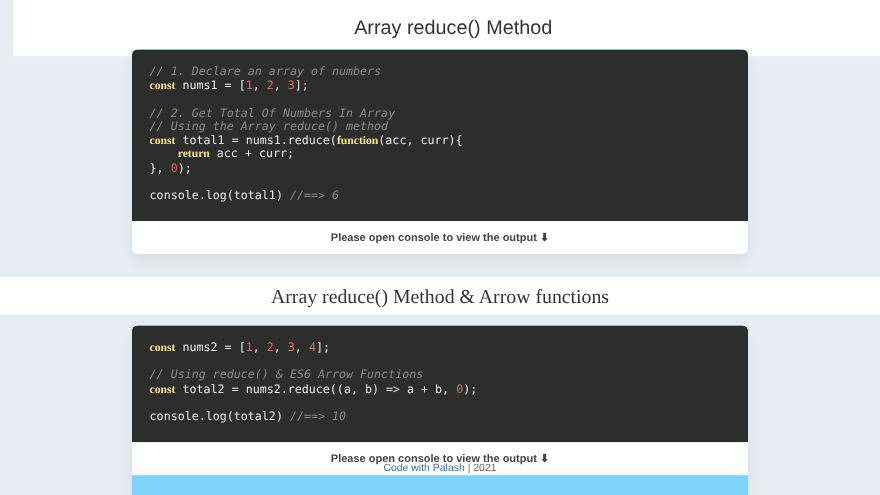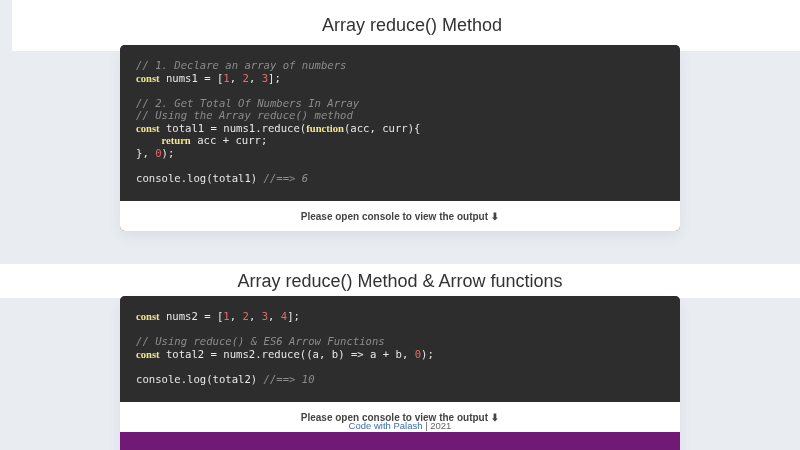--- a/index.html
+++ b/index.html
@@ -9,26 +9,26 @@
     font-family:"Liberation Sans", sans-serif;
     position:relative;
   }
   .title-bar {
     position:absolute; left:0; width:800px; background:#ffffff;
     text-align:center; color:#333; font-size:18px;
     font-family:"Liberation Sans", sans-serif;
     display:flex; align-items:center; justify-content:center;
   }
   .t1 { top:0; height:51px;margin-left:12px; }
-  .t2 { top:264px; height:34px; }
+  .t2 { top:252px; height:34px;font-family:Liberation Serif, serif; }
   .card {
     position:absolute; left:120px; width:560px;
     border-radius:5px; overflow:hidden;
     box-shadow:0 6px 14px rgba(0,0,0,0.06);
-    background:#701a75;
+    background:#7dd3fc;
   }
   .c1 { top:45px; height:186px; }
   .c2 { top:296px; height:168px; }
   .code {
     background:#2d2d2d; color:#e8e8e8;
     font-family:"DejaVu Sans Mono", monospace;
     font-size:10.6px; line-height:12.5px;
     padding:14px 16px 0 16px; box-sizing:border-box;
     white-space:pre;
   }

